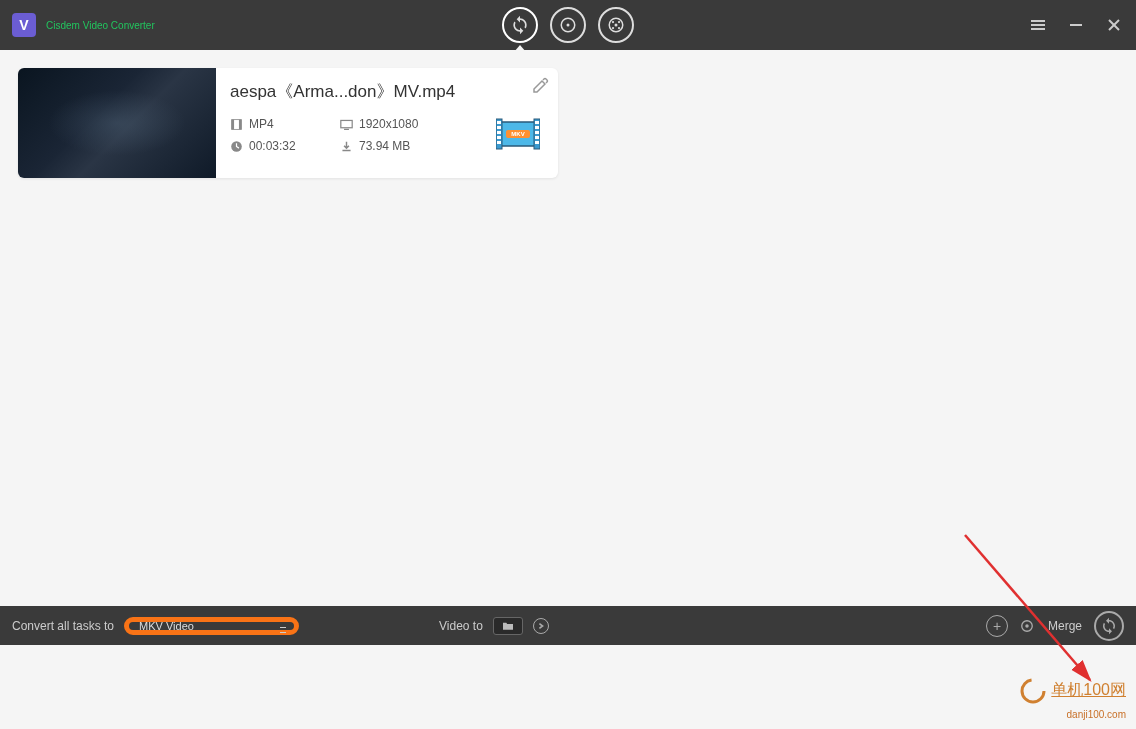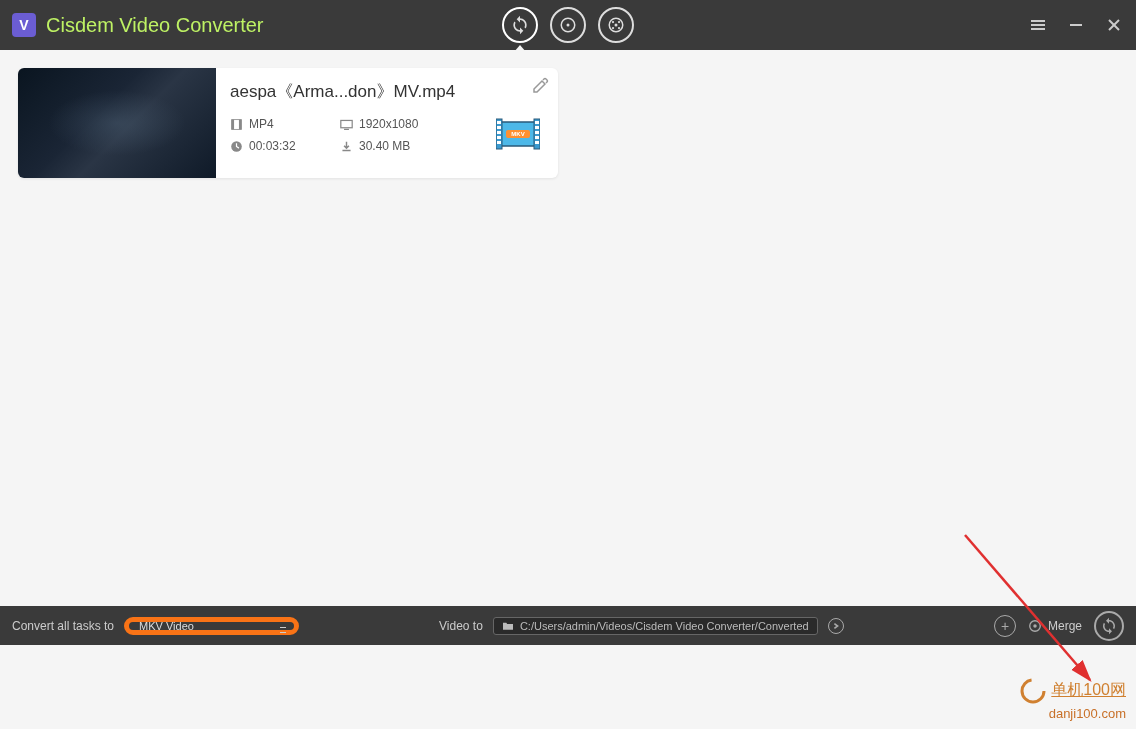--- a/index.html
+++ b/index.html
@@ -1,19 +1,19 @@
 <!DOCTYPE html>
 <html><head>
 <meta charset="utf-8">
 <style>
 *{margin:0;padding:0;box-sizing:border-box;font-family:Arial,sans-serif;}
 body{width:1136px;height:729px;overflow:hidden;background:#f5f5f5;position:relative;}
 .titlebar{height:50px;background:#3a3a3a;display:flex;align-items:center;padding:0 12px;color:#fff;}
 .app-icon{width:24px;height:24px;background:#6b5dd3;border-radius:4px;margin-right:10px;display:flex;align-items:center;justify-content:center;color:#fff;font-weight:bold;font-size:14px;}
-.app-title{font-size:20px;color:#bef264;}
+.app-title{font-size:10px;color:#22c55e;}
 .mode-icons{position:absolute;left:50%;transform:translateX(-50%);display:flex;gap:12px;}
 .mode-icon{width:36px;height:36px;border:2.5px solid #ddd;border-radius:50%;display:flex;align-items:center;justify-content:center;cursor:pointer;}
 .mode-icon svg{fill:#ddd;}
 .mode-icon.active{border-color:#fff;position:relative;}
 .mode-icon.active::after{content:'';position:absolute;bottom:-11px;left:50%;transform:translateX(-50%);width:0;height:0;border-left:6px solid transparent;border-right:6px solid transparent;border-bottom:7px solid #f5f5f5;}
 .window-controls{margin-left:auto;display:flex;gap:18px;align-items:center;}
 .wc{width:20px;height:20px;cursor:pointer;display:flex;align-items:center;justify-content:center;}
 .wc svg{stroke:#ccc;fill:none;stroke-width:2;}
 .content{height:556px;background:#f5f5f5 radial-gradient(circle,#e8e8e8 0.5px,transparent 0.5px);background-size:14px 14px;padding:18px;}
 .card{width:540px;height:110px;background:#fff;border-radius:6px;box-shadow:0 1px 3px rgba(0,0,0,0.08);display:flex;position:relative;overflow:hidden;}
@@ -30,27 +30,27 @@
 .bottombar{height:39px;background:#3a3a3a;display:flex;align-items:center;padding:15px 12px;color:#ddd;font-size:12px;gap:10px;text-align:center;}
 .label{color:#ccc;}
 .select-box{background:#3a3a3a;border:5px solid #f97316;border-radius:10px;padding:2px 22px 2px 10px;color:#ddd;font-size:11px;height:18px;display:flex;align-items:center;position:relative;cursor:pointer;min-width:175px;}
 .select-box::after{content:'';position:absolute;right:6px;top:3px;width:10px;height:10px;background:linear-gradient(#ccc,#ccc) center 2px/6px 1px no-repeat,linear-gradient(#ccc,#ccc) center 7px/6px 1px no-repeat;}
 .path-box{background:#2a2a2a;border:1px solid #666;border-radius:3px;padding:2px 8px;color:#bbb;font-size:11px;height:18px;display:flex;align-items:center;gap:6px;cursor:pointer;}
 .path-box svg{width:12px;height:10px;fill:#bbb;}
 .go-btn{width:16px;height:16px;border:1.5px solid #aaa;border-radius:50%;display:flex;align-items:center;justify-content:center;cursor:pointer;}
 .go-btn svg{width:8px;height:8px;stroke:#aaa;fill:none;stroke-width:2;}
 .spacer{flex:1;}
 .bottom-right{display:flex;align-items:center;gap:12px;}
-.merge-btn{display:flex;align-items:center;gap:6px;cursor:pointer;color:#ccc;font-size:12px;}
+.merge-btn{display:flex;align-items:center;gap:14px;cursor:pointer;color:#ccc;font-size:12px;}
 .add-circle{width:22px;height:22px;border:1.5px solid #aaa;border-radius:50%;display:flex;align-items:center;justify-content:center;font-size:14px;color:#aaa;cursor:pointer;}
 .convert-btn{width:30px;height:30px;border:2px solid #aaa;border-radius:50%;display:flex;align-items:center;justify-content:center;cursor:pointer;}
 .convert-btn svg{fill:#aaa;}
 .watermark{position:absolute;right:10px;bottom:8px;color:#d08030;font-size:14px;pointer-events:none;text-align:right;}
 .watermark .big{font-size:16px;text-decoration:underline;}
-.watermark .dom{font-size:13px;color:#c87028;}
+.watermark .dom{font-size:10px;color:#c87028;}
 .arrow{position:absolute;pointer-events:none;}
 </style>
 </head>
 <body>
 
 <div class="titlebar">
   <div class="app-icon">V</div>
   <div class="app-title">Cisdem Video Converter</div>
   <div class="mode-icons">
     <div class="mode-icon active">
@@ -128,21 +128,21 @@
           <svg viewBox="0 0 16 16">
               <circle cx="8" cy="8" r="6.5" fill="#888"></circle>
               <path d="M8 4v4l3 2" stroke="#fff" fill="none" stroke-width="1.5"></path>
             </svg>
           <span>00:03:32</span>
         </div>
         <div class="meta-item">
           <svg viewBox="0 0 16 16">
               <path d="M8 2v8M5 7l3 3 3-3M3 13h10" stroke="#888" fill="none" stroke-width="1.8"></path>
             </svg>
-          <span>30.40 MB</span>
+          <span>73.94 MB</span>
         </div>
       </div>
       <div class="out-icon">
         <svg viewBox="0 0 44 36">
           <rect x="4" y="6" width="36" height="24" rx="2" fill="#4db8e8" stroke="#2a5a7a" stroke-width="1.5"></rect>
           <rect x="0" y="3" width="6" height="30" fill="#3a9ad0" stroke="#2a5a7a"></rect>
           <rect x="38" y="3" width="6" height="30" fill="#3a9ad0" stroke="#2a5a7a"></rect>
           <rect x="1" y="5" width="4" height="3" fill="#fff"></rect>
             <rect x="1" y="10" width="4" height="3" fill="#fff"></rect>
             <rect x="1" y="15" width="4" height="3" fill="#fff"></rect>
@@ -165,21 +165,20 @@
   <span class="label">Convert all tasks to</span>
   <div class="select-box">
     <span>MKV Video</span>
   </div>
   <div style="width:120px"></div>
   <span class="label">Video to</span>
   <div class="path-box">
     <svg viewBox="0 0 14 12">
         <path d="M1 2h4l1 1.5h7v7H1z"></path>
       </svg>
-    <span>C:/Users/admin/Videos/Cisdem Video Converter/Converted</span>
   </div>
   <div class="go-btn">
     <svg viewBox="0 0 10 10">
         <path d="M3 2l4 3-4 3"></path>
       </svg>
   </div>
   <div class="spacer"></div>
   <div class="bottom-right">
     <div class="add-circle">+</div>
     <div class="merge-btn">

